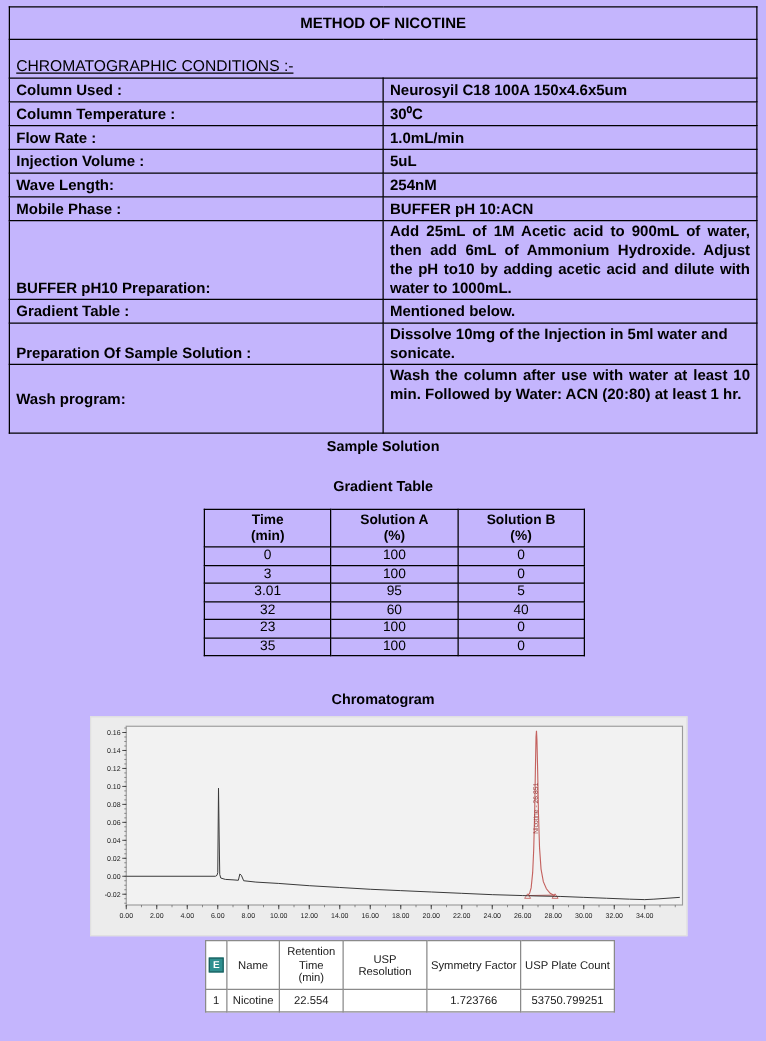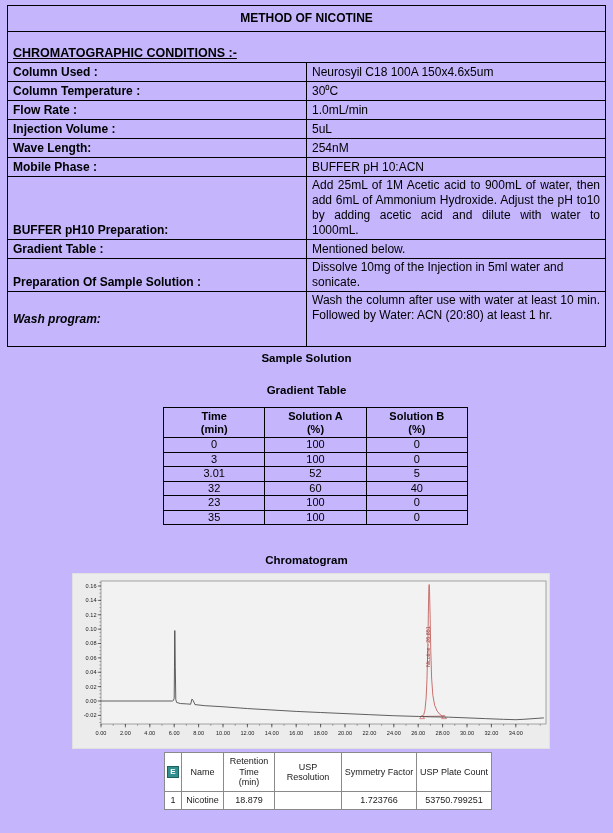--- a/index.html
+++ b/index.html
@@ -4,30 +4,30 @@
 <style>
   html,body{margin:0;padding:0;background:#ffffff;}
   .page{position:relative;width:613px;height:833px;background:#c4b5fd;
         font-family:"Liberation Sans",sans-serif;color:#000;overflow:hidden;}
 
   
   table.cond{position:absolute;left:7px;top:5px;width:599px;border-collapse:collapse;table-layout:fixed;}
   table.cond td{border:1.5px solid #000;padding:1px 5px;font-size:12px;line-height:15px;}
   td.title-cell{text-align:center;font-weight:bold;font-size:14px;height:23px;}
   td.heading-cell{height:28px;vertical-align:bottom;padding-bottom:2px;}
-  .cond-heading{font-weight:bold;text-decoration:underline;font-size:12.5px;}
+  .cond-heading{font-weight:normal;text-decoration:underline;font-size:12.5px;}
   td.lbl{width:232px;font-weight:bold;}
-  td.val{font-weight:normal;}
+  td.val{font-weight:bold;}
   tr.simple td{height:16px;margin-left:32px;}
   td.vbottom{vertical-align:bottom;padding-bottom:2px;}
   td.vtop{vertical-align:top;}
   td.vjust{text-align:justify;}
   tr.washrow td{height:52px;}
   tr.washrow td.val{vertical-align:top;}
-  tr.washrow td.lbl{vertical-align:middle;font-style:italic;}
+  tr.washrow td.lbl{vertical-align:middle;}
 
   
   .center-heading{position:absolute;left:0;width:613px;text-align:center;
                   font-weight:bold;font-size:11.5px;}
   #sample-heading{top:352px;text-align:center;}
   #gradient-heading{top:384px;}
   #chrom-heading{top:554px;}
 
   
   table.grad{position:absolute;left:163px;top:407px;width:305px;border-collapse:collapse;table-layout:fixed;}
@@ -135,21 +135,21 @@
           <td>100</td>
           <td>0</td>
         </tr>
         <tr>
           <td>3</td>
           <td>100</td>
           <td>0</td>
         </tr>
         <tr>
           <td>3.01</td>
-          <td>52</td>
+          <td>95</td>
           <td>5</td>
         </tr>
         <tr>
           <td>32</td>
           <td>60</td>
           <td>40</td>
         </tr>
         <tr>
           <td>23</td>
           <td>100</td>
@@ -318,21 +318,21 @@
           <th class="col-rt">Retention<br>Time<br>(min)</th>
           <th class="col-res">USP Resolution</th>
           <th class="col-sym">Symmetry Factor</th>
           <th class="col-plate">USP Plate Count</th>
         </tr>
       </thead>
     <tbody>
       <tr>
         <td class="col-num">1</td>
         <td class="col-name name-left">Nicotine</td>
-        <td class="col-rt num-right">18.879</td>
+        <td class="col-rt num-right">22.554</td>
         <td class="col-res num-right"></td>
         <td class="col-sym num-right">1.723766</td>
         <td class="col-plate num-right">53750.799251</td>
       </tr>
     </tbody>
   </table>
 
 </div>
 
 </body></html>

